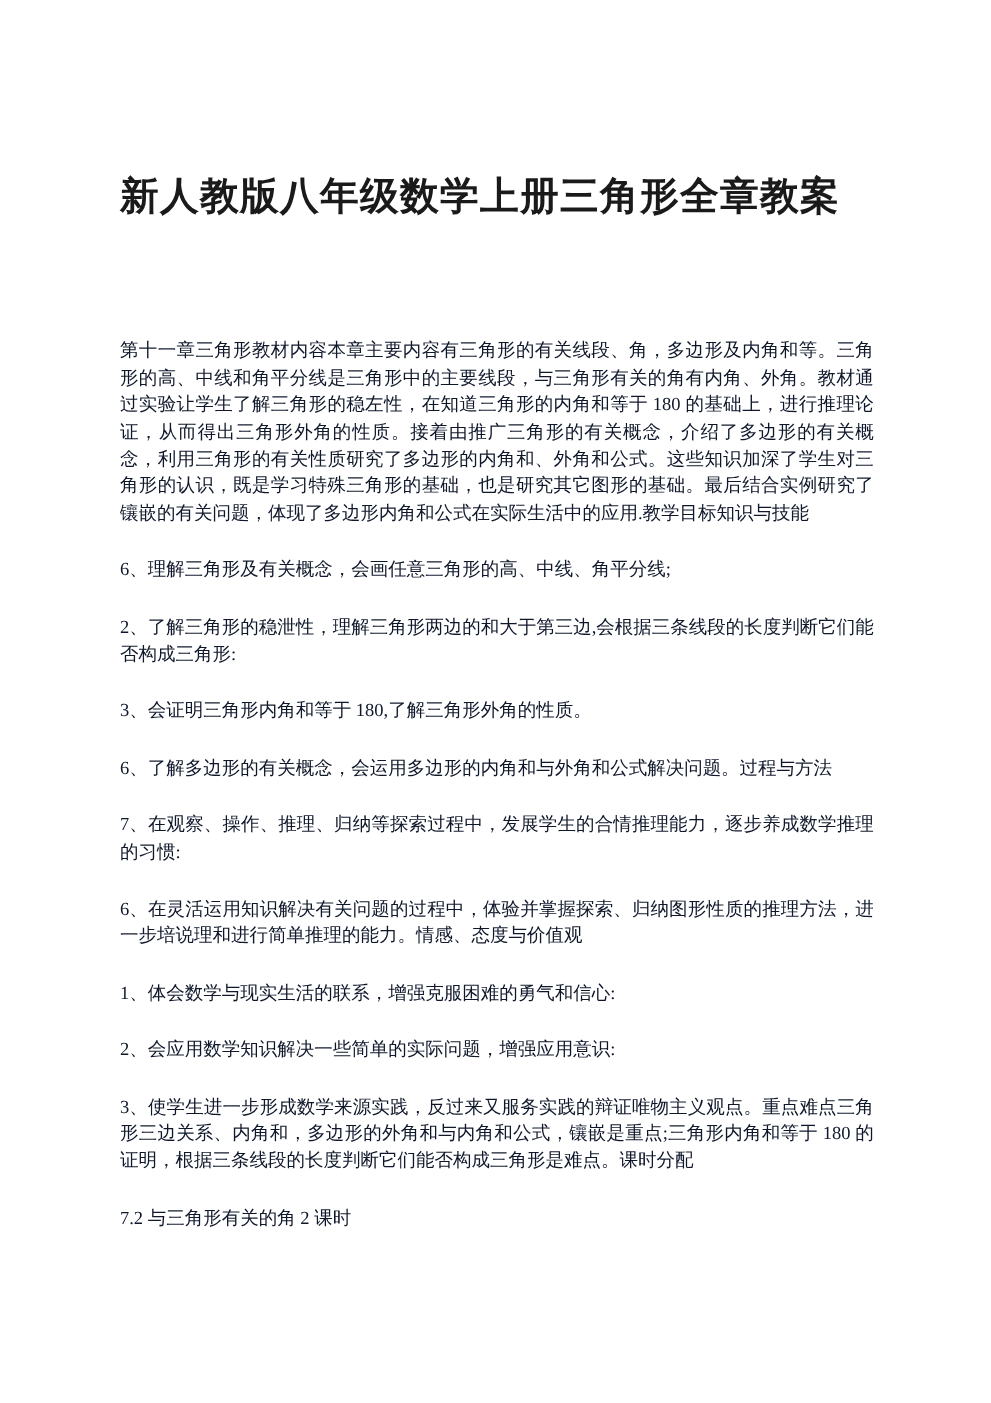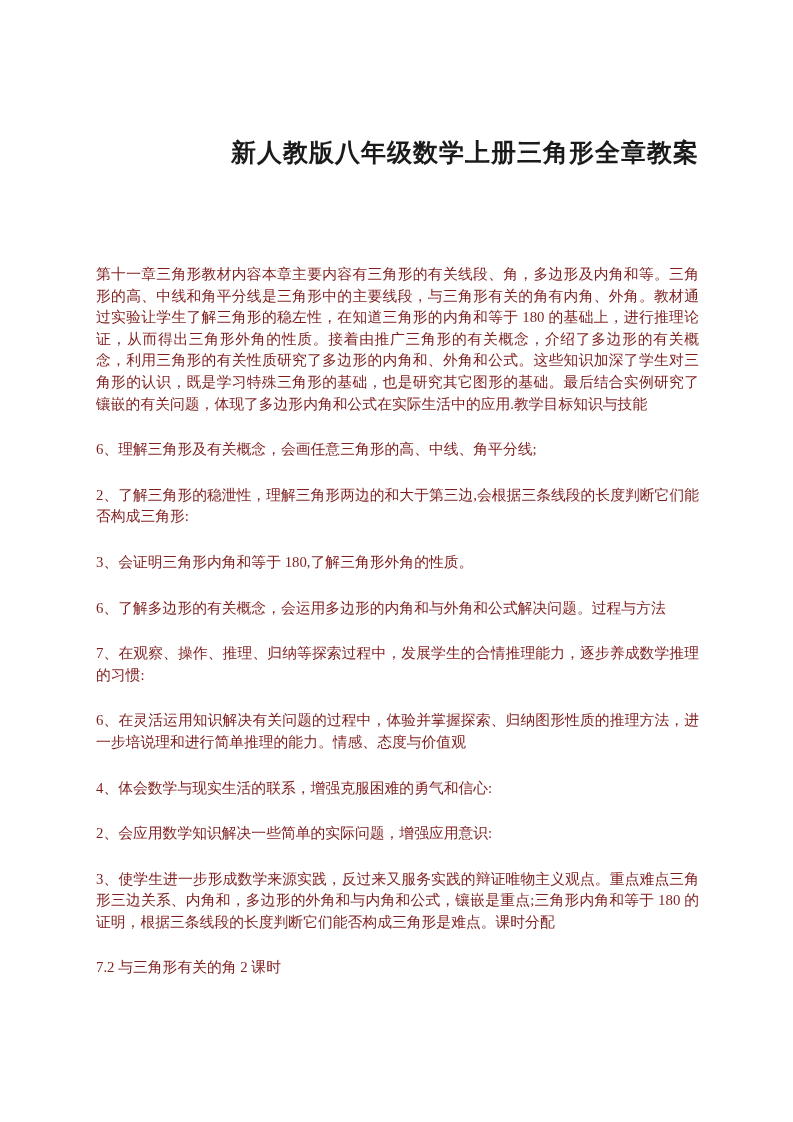--- a/index.html
+++ b/index.html
@@ -16,50 +16,50 @@
     }
     .page {
       box-sizing: border-box;
       width: 793px;
       height: 1122px;
       padding: 138px 94px 60px 96px;
       background: #ffffff;
     }
     .doc-title {
       margin: 0 0 96px 0;
-      font-size: 25px;
+      font-size: 31px;
       font-weight: bold;
-      text-align: right;
+      text-align: left;
       color: #1a1a1a;
       letter-spacing: 1px;
       line-height: 1.2;
       font-family: "Liberation Serif", "DejaVu Serif", serif;
     }
     .para {
       margin: 0 0 24px 0;
       font-size: 14.8px;
       line-height: 21.6px;
       text-align: justify;
       word-break: break-all;
-      color: #7f1d1d;
+      color: #0f172a;
     }
     .para:last-child {
       margin-bottom: 0;
     }
   </style>
 </head>
 <body>
 
 <div class="page">
   <h1 class="doc-title">新人教版八年级数学上册三角形全章教案</h1>
 
   <p class="para">第十一章三角形教材内容本章主要内容有三角形的有关线段、角，多边形及内角和等。三角形的高、中线和角平分线是三角形中的主要线段，与三角形有关的角有内角、外角。教材通过实验让学生了解三角形的稳左性，在知道三角形的内角和等于 180 的基础上，进行推理论证，从而得出三角形外角的性质。接着由推广三角形的有关概念，介绍了多边形的有关概念，利用三角形的有关性质研究了多边形的内角和、外角和公式。这些知识加深了学生对三角形的认识，既是学习特殊三角形的基础，也是研究其它图形的基础。最后结合实例研究了镶嵌的有关问题，体现了多边形内角和公式在实际生活中的应用.教学目标知识与技能</p>
   <p class="para">6、理解三角形及有关概念，会画任意三角形的高、中线、角平分线;</p>
   <p class="para">2、了解三角形的稳泄性，理解三角形两边的和大于第三边,会根据三条线段的长度判断它们能否构成三角形:</p>
   <p class="para">3、会证明三角形内角和等于 180,了解三角形外角的性质。</p>
   <p class="para">6、了解多边形的有关概念，会运用多边形的内角和与外角和公式解决问题。过程与方法</p>
   <p class="para">7、在观察、操作、推理、归纳等探索过程中，发展学生的合情推理能力，逐步养成数学推理的习惯:</p>
   <p class="para">6、在灵活运用知识解决有关问题的过程中，体验并掌握探索、归纳图形性质的推理方法，进一步培说理和进行简单推理的能力。情感、态度与价值观</p>
-  <p class="para">4、体会数学与现实生活的联系，增强克服困难的勇气和信心:</p>
+  <p class="para">1、体会数学与现实生活的联系，增强克服困难的勇气和信心:</p>
   <p class="para">2、会应用数学知识解决一些简单的实际问题，增强应用意识:</p>
   <p class="para">3、使学生进一步形成数学来源实践，反过来又服务实践的辩证唯物主义观点。重点难点三角形三边关系、内角和，多边形的外角和与内角和公式，镶嵌是重点;三角形内角和等于 180 的证明，根据三条线段的长度判断它们能否构成三角形是难点。课时分配</p>
   <p class="para">7.2 与三角形有关的角 2 课时</p>
 </div>
 
 </body></html>

